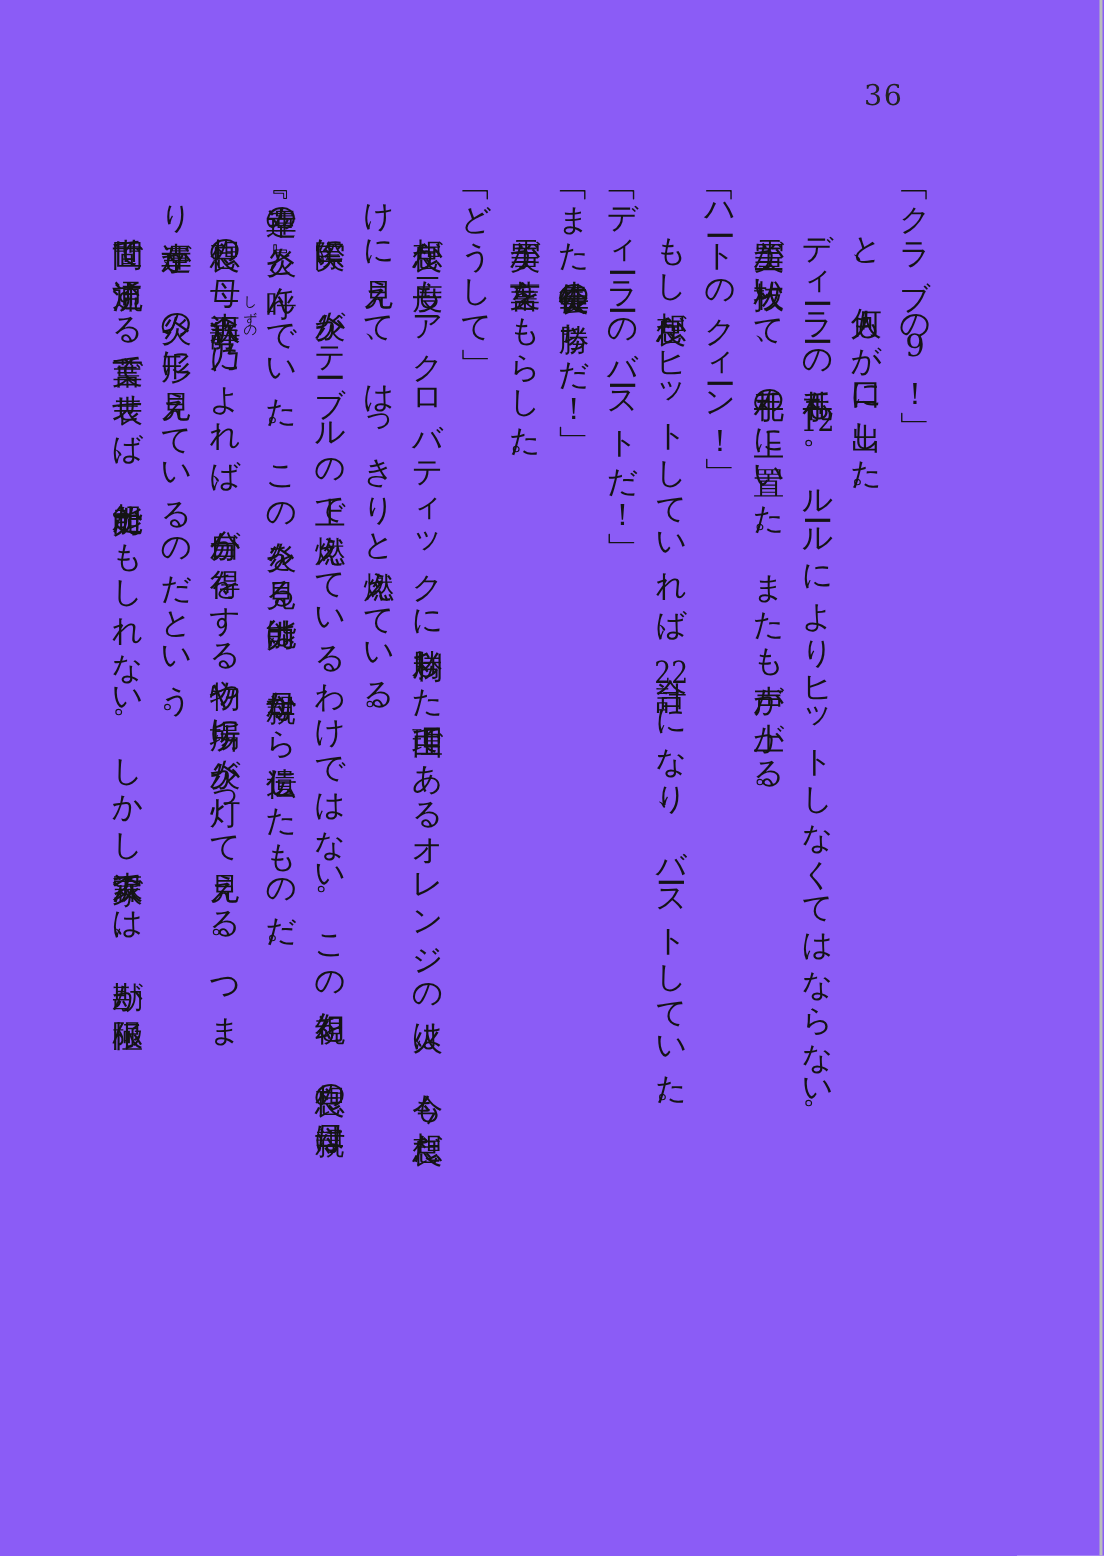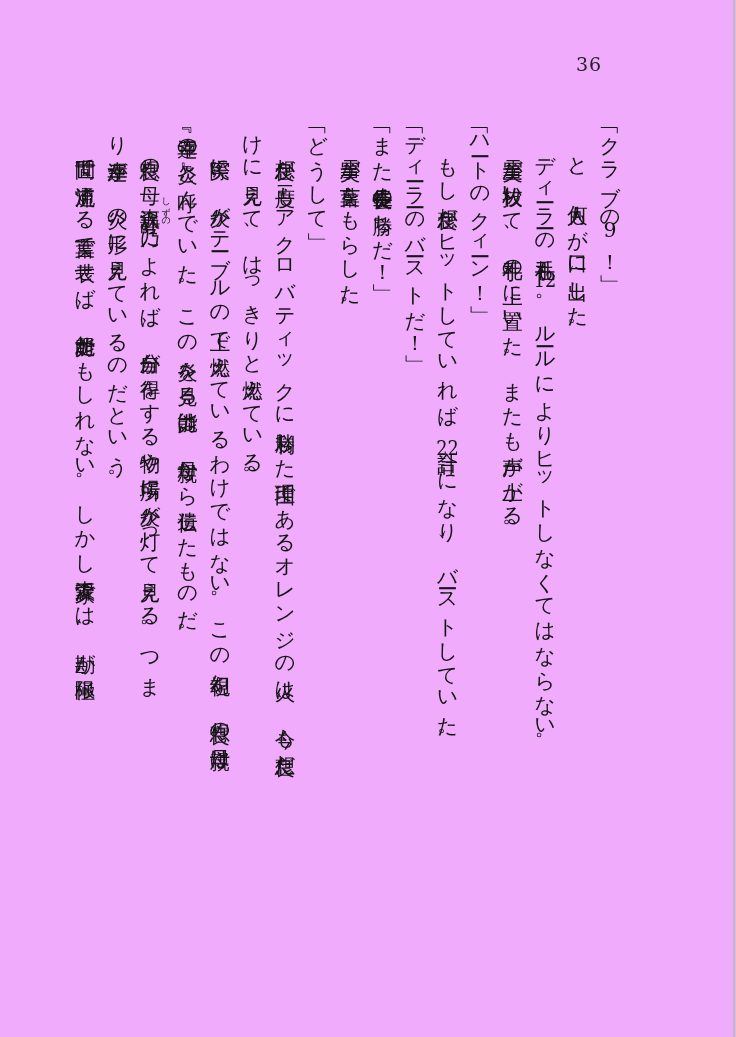--- a/index.html
+++ b/index.html
@@ -10,21 +10,21 @@
     width: 736px;
     height: 1037px;
     background: #ffffff;
     position: relative;
     overflow: hidden;
     font-family: "DejaVu Serif", "Liberation Serif", serif;
   }
   .book-page {
     position: absolute;
     inset: 0;
-    background: #f0abfc;
+    background: #8b5cf6;
   }
   .scan-edge {
     position: absolute;
     top: 0;
     right: 1px;
     width: 2px;
     height: 100%;
     background: #b9bdbd;
   }
   .page-number {

